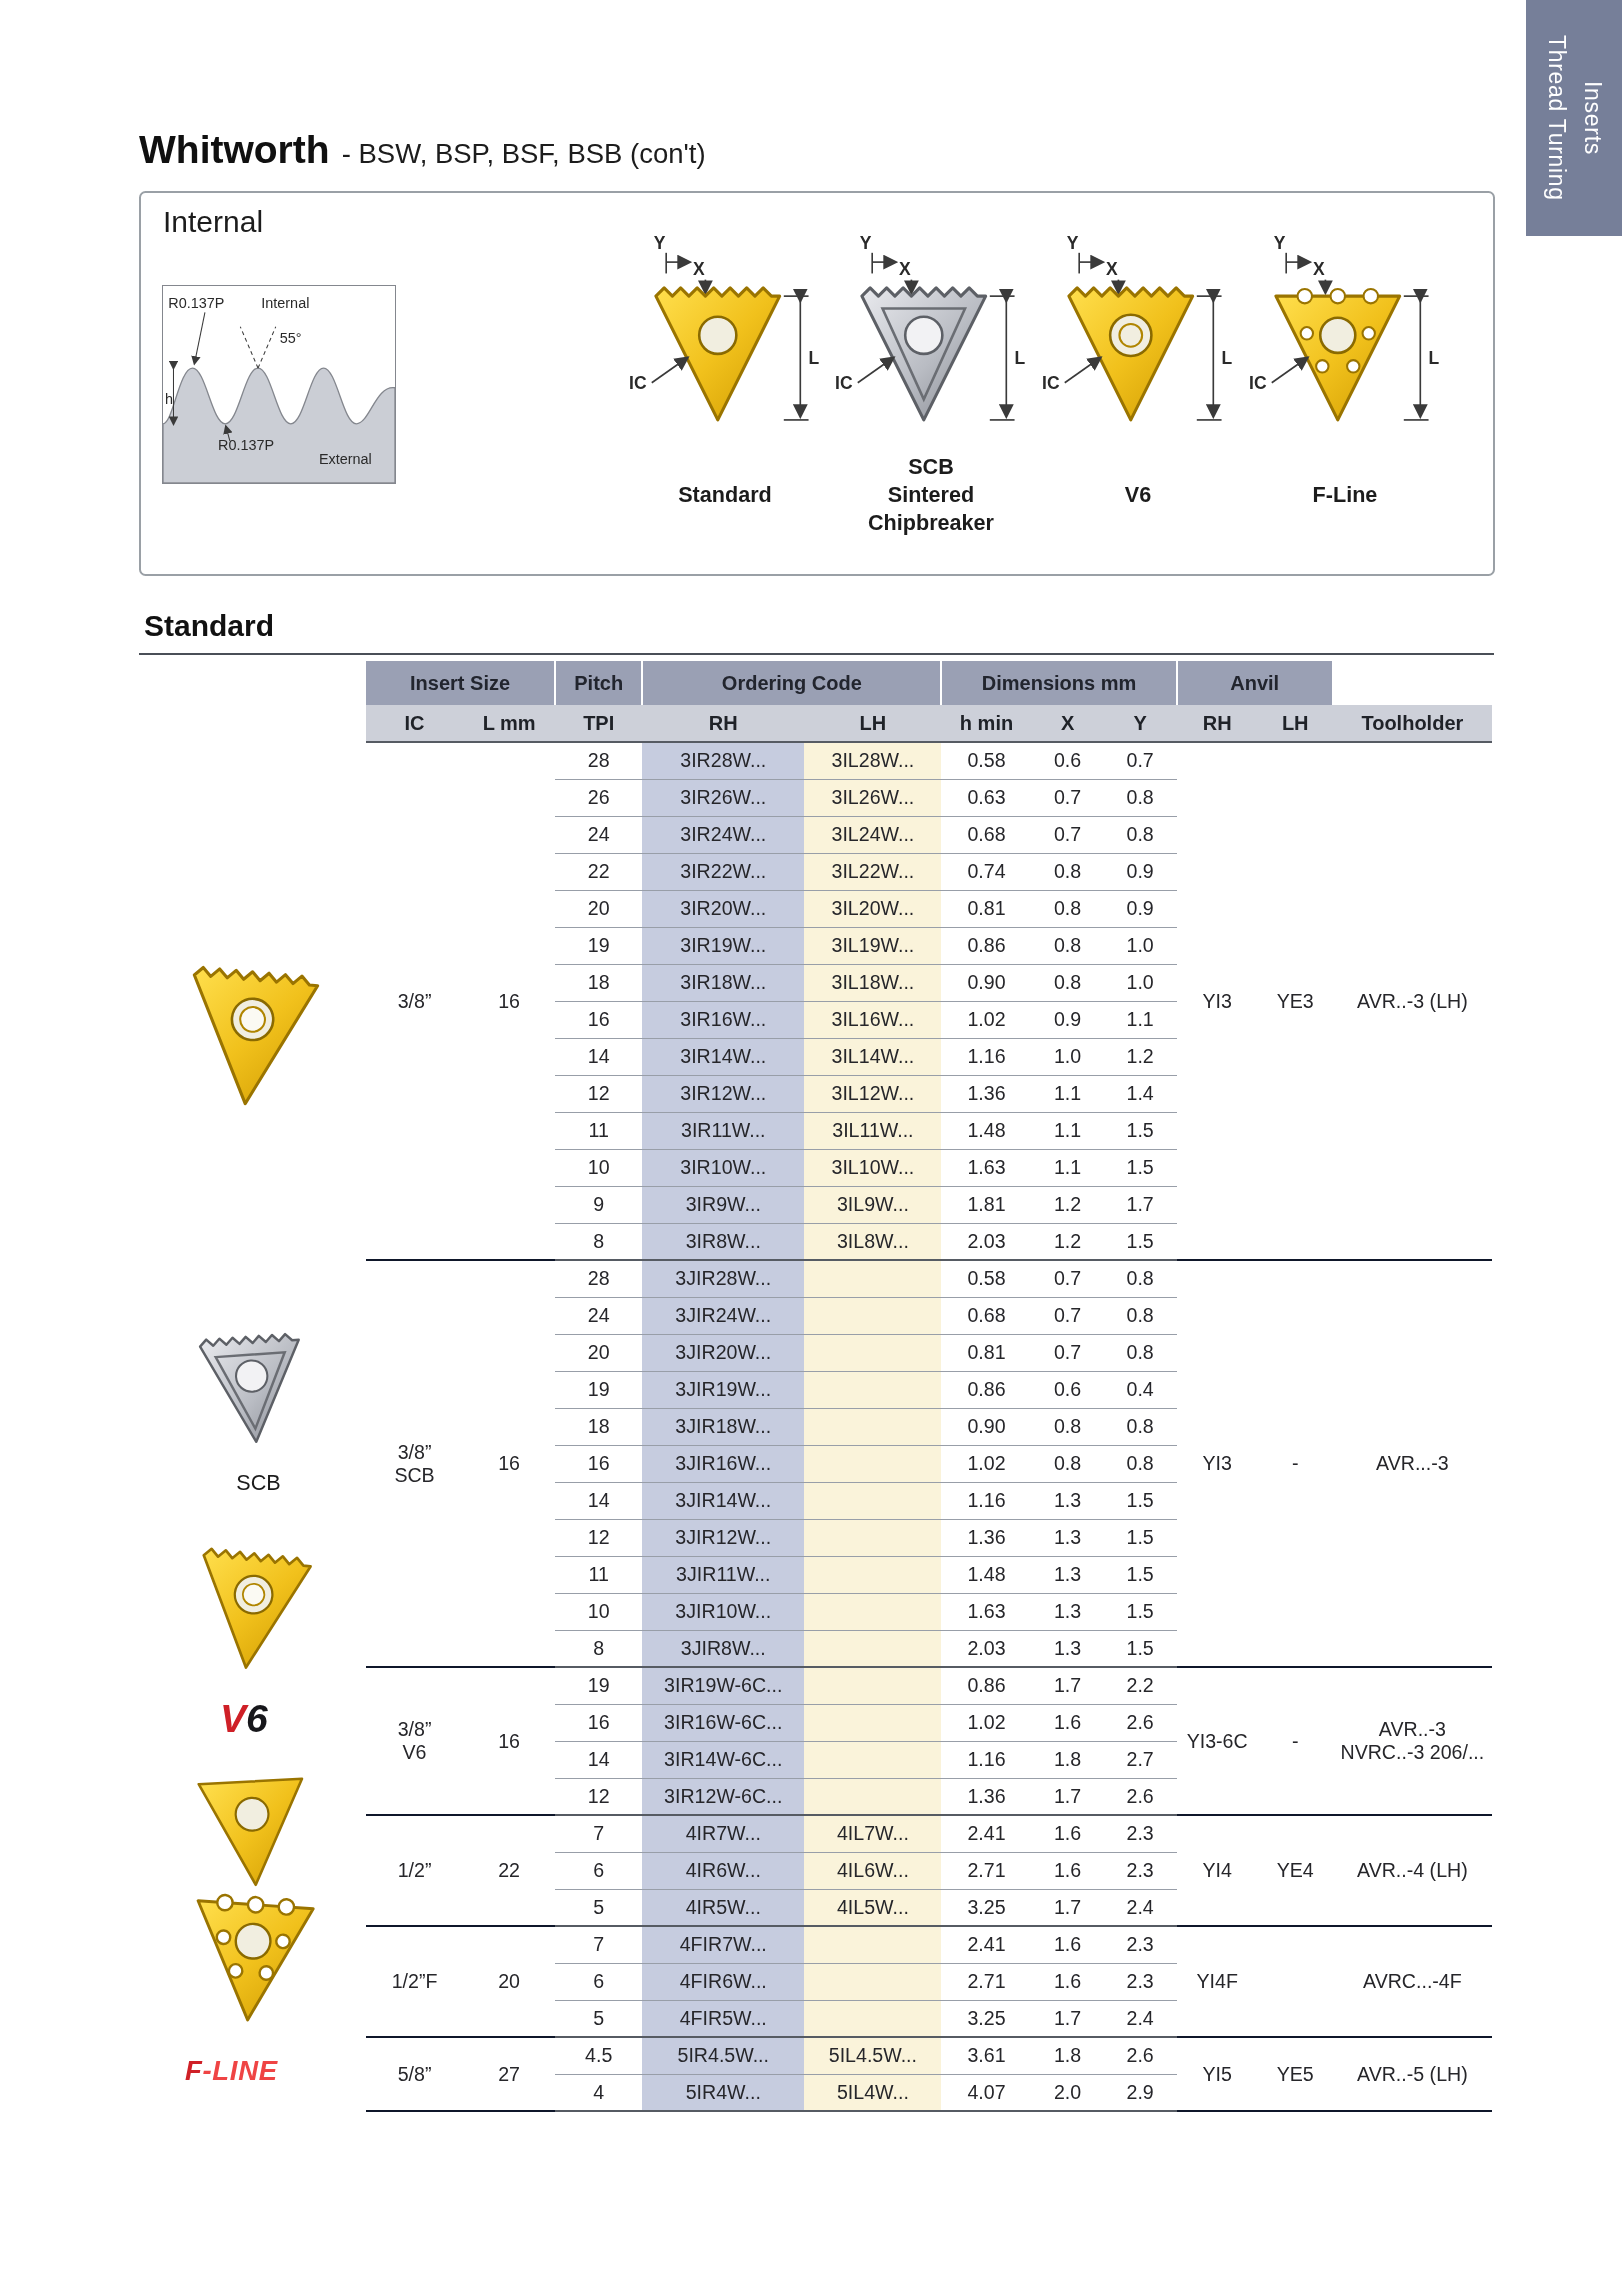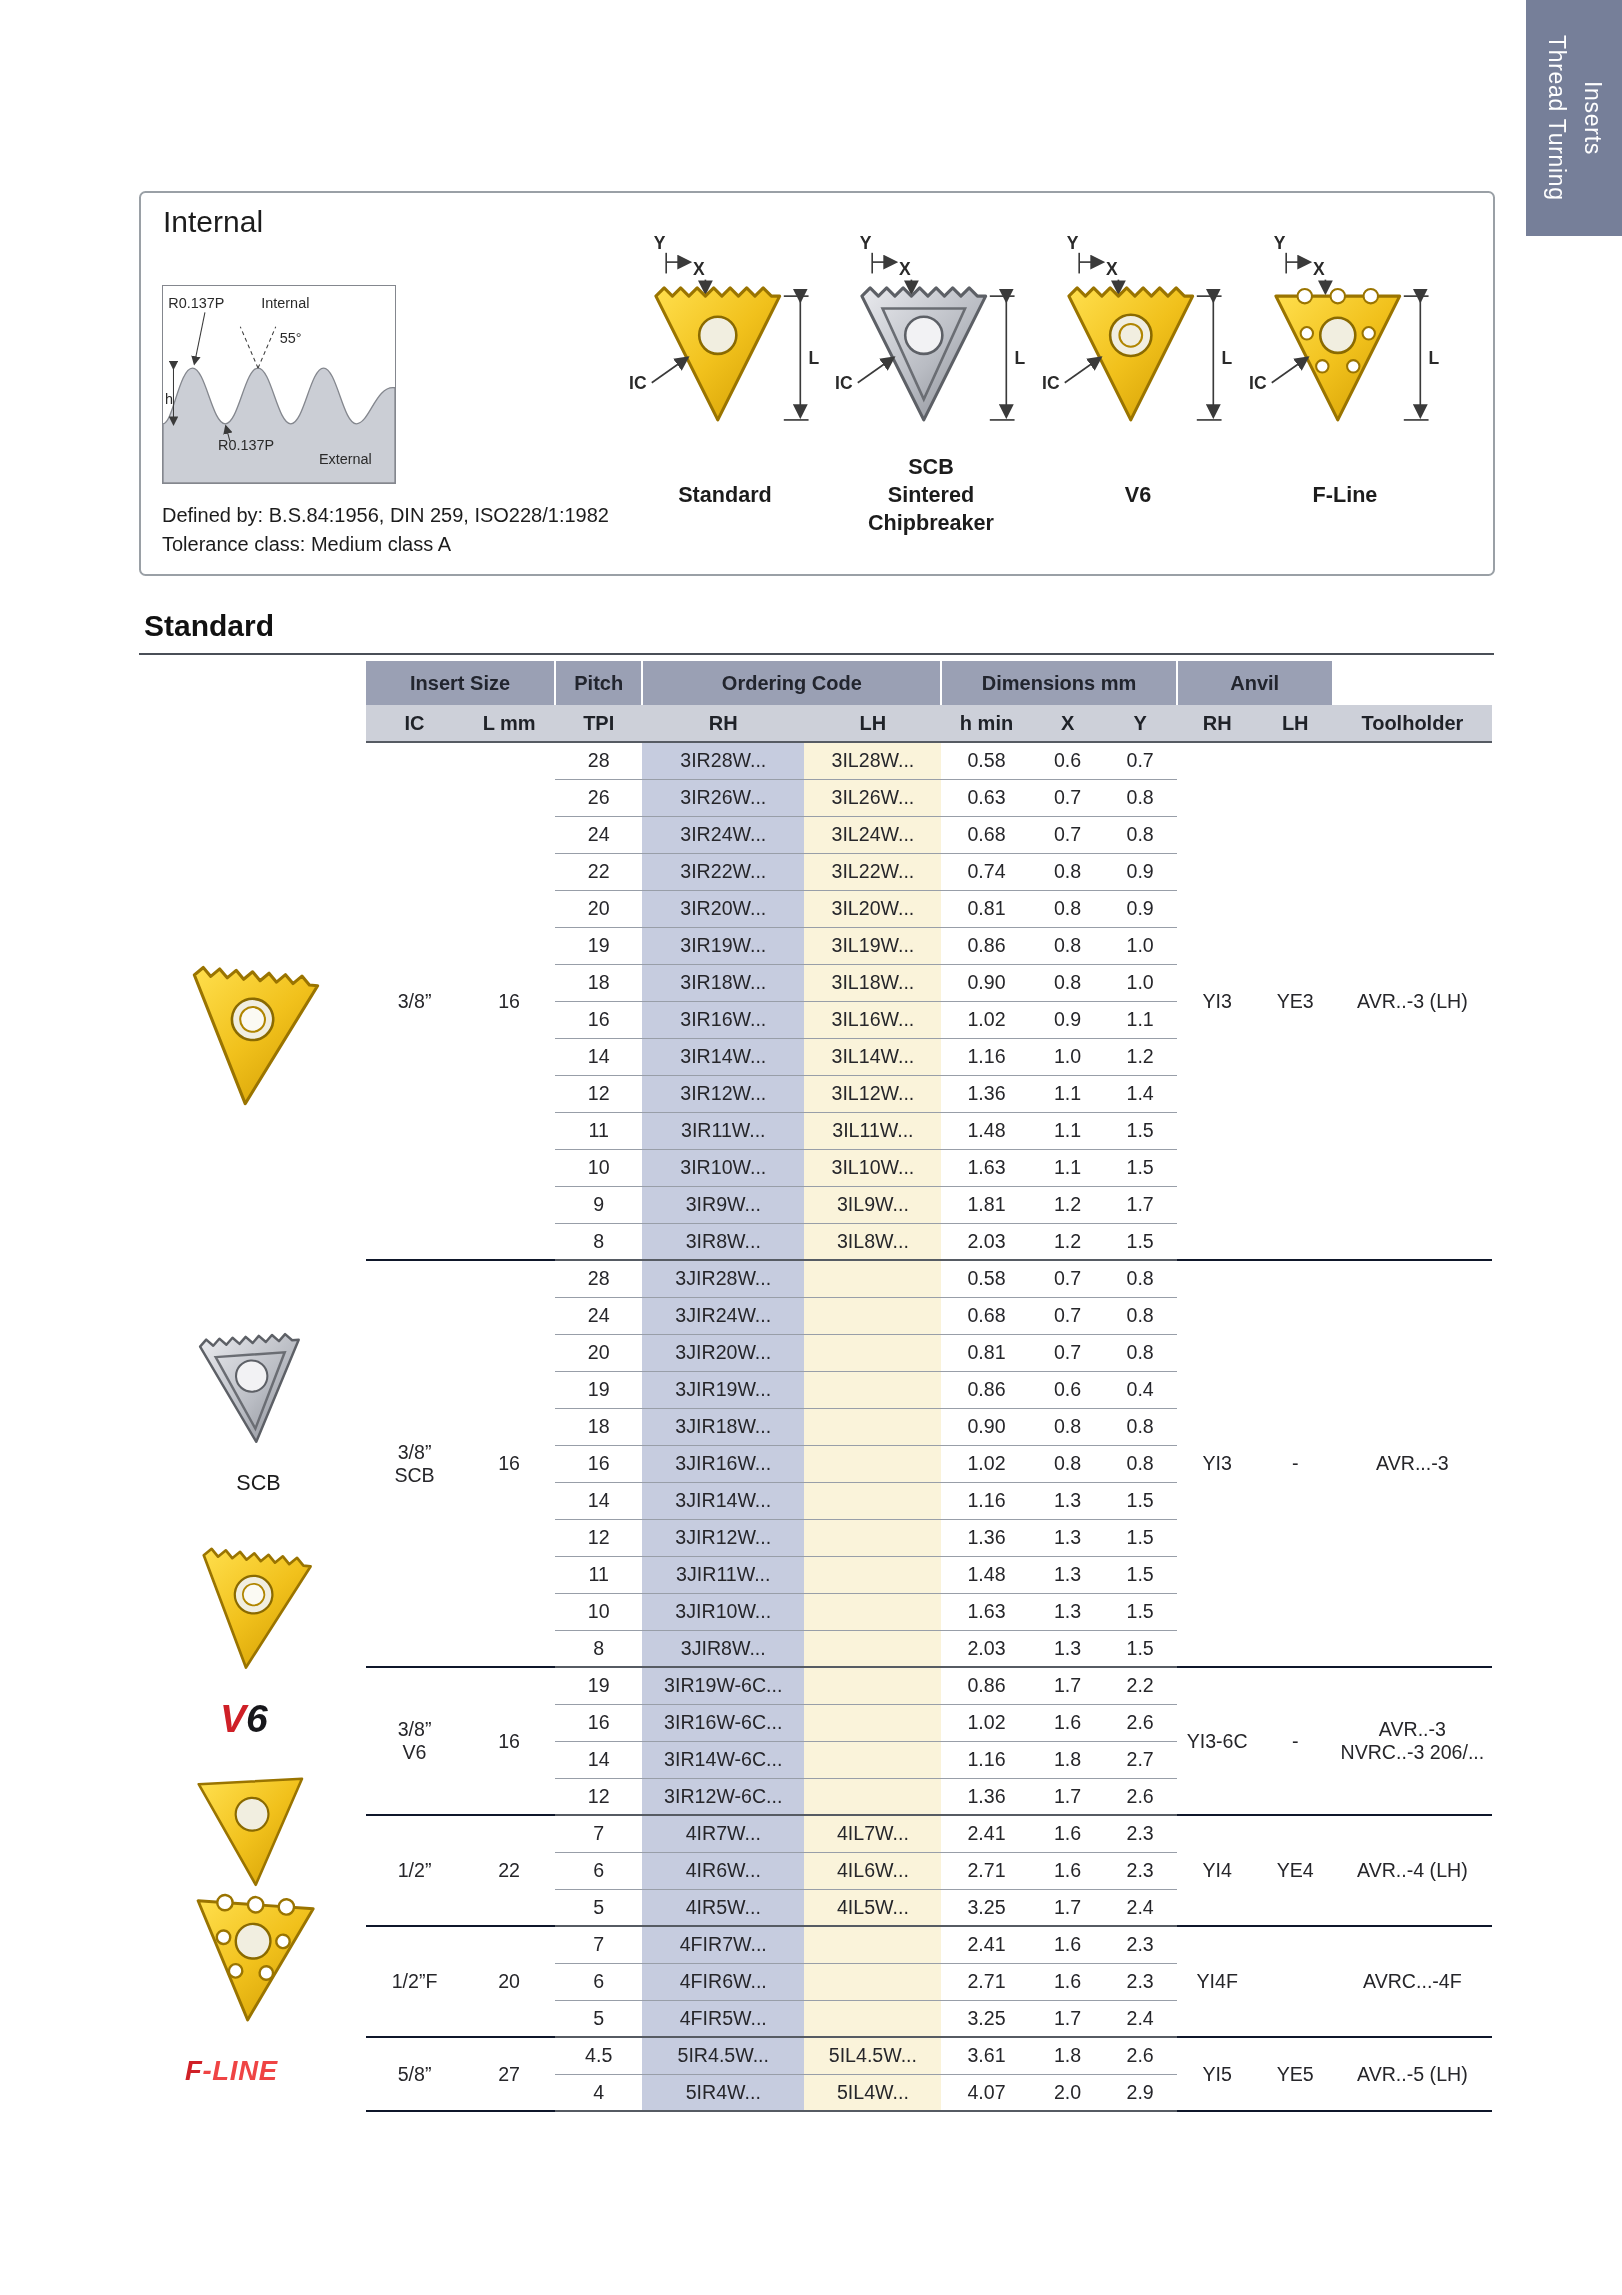--- a/index.html
+++ b/index.html
@@ -101,20 +101,24 @@
         <path d="M0,0 L9,4.5 L0,9 Z" fill="#3a3a3a"></path>
       </marker>
     </defs>
   </svg>
 
   <div class="side-tab">
     <span>Thread Turning
 Inserts</span>
   </div>
 
+  <div class="title-row">
+    <span class="h1">Whitworth</span>
+    <span class="sub">- BSW, BSP, BSF, BSB (con't)</span>
+  </div>
 
   <div class="internal-box">
     <div class="internal-title">Internal</div>
 
     <div class="profile-wrap">
       <svg viewBox="0 0 354 300">
         <path d="M0 210 C15 210 25 125 45 125 C65 125 75 210 95 210 C115 210 125 125 145 125
                  C165 125 175 210 195 210 C215 210 225 125 245 125 C265 125 275 210 295 210
                  C315 210 325 150 354 155 L354 300 L0 300 Z" fill="#cbced5" stroke="#84878e" stroke-width="2"></path>
         <line x1="145" y1="125" x2="118" y2="62" class="dl" stroke-dasharray="6 5"></line>
@@ -124,24 +128,20 @@
         <text x="150" y="34" class="ptx">Internal</text>
         <text x="178" y="86" class="ptx">55°</text>
         <line x1="16" y1="125" x2="16" y2="210" class="dl" marker-start="url(#ma)" marker-end="url(#ma)"></line>
         <text x="3" y="180" class="ptx">h</text>
         <text x="84" y="250" class="ptx">R0.137P</text>
         <line x1="102" y1="236" x2="96" y2="214" class="dl" marker-end="url(#ma)"></line>
         <text x="238" y="272" class="ptx">External</text>
       </svg>
     </div>
 
-    <div class="defined">
-      <div>Defined by: B.S.84:1956, DIN 259, ISO228/1:1982</div>
-      <div>Tolerance class: Medium class A</div>
-    </div>
 
     <div class="variant" style="left:486px">
       <svg class="vd" viewBox="0 0 190 210">
         <text x="26" y="16" class="dim">Y</text>
         <line class="dl" x1="38" y1="20" x2="38" y2="40"></line>
         <line class="dl" x1="38" y1="29" x2="60" y2="29" marker-end="url(#ma)"></line>
         <text x="64" y="42" class="dim">X</text>
         <line class="dl" x1="76" y1="46" x2="76" y2="58" marker-end="url(#ma)"></line>
         <path class="ins" fill="url(#gy)" d="M28 62 l8 -8 l8 8 l8 -8 l8 8 l8 -8 l8 8 l8 -8 l8 8 l8 -8 l8 8 l8 -8 l8 8 l8 -8 l8 8 L148 62 L88 182 Z"></path>
         <circle class="hole" cx="88" cy="100" r="18"></circle>

